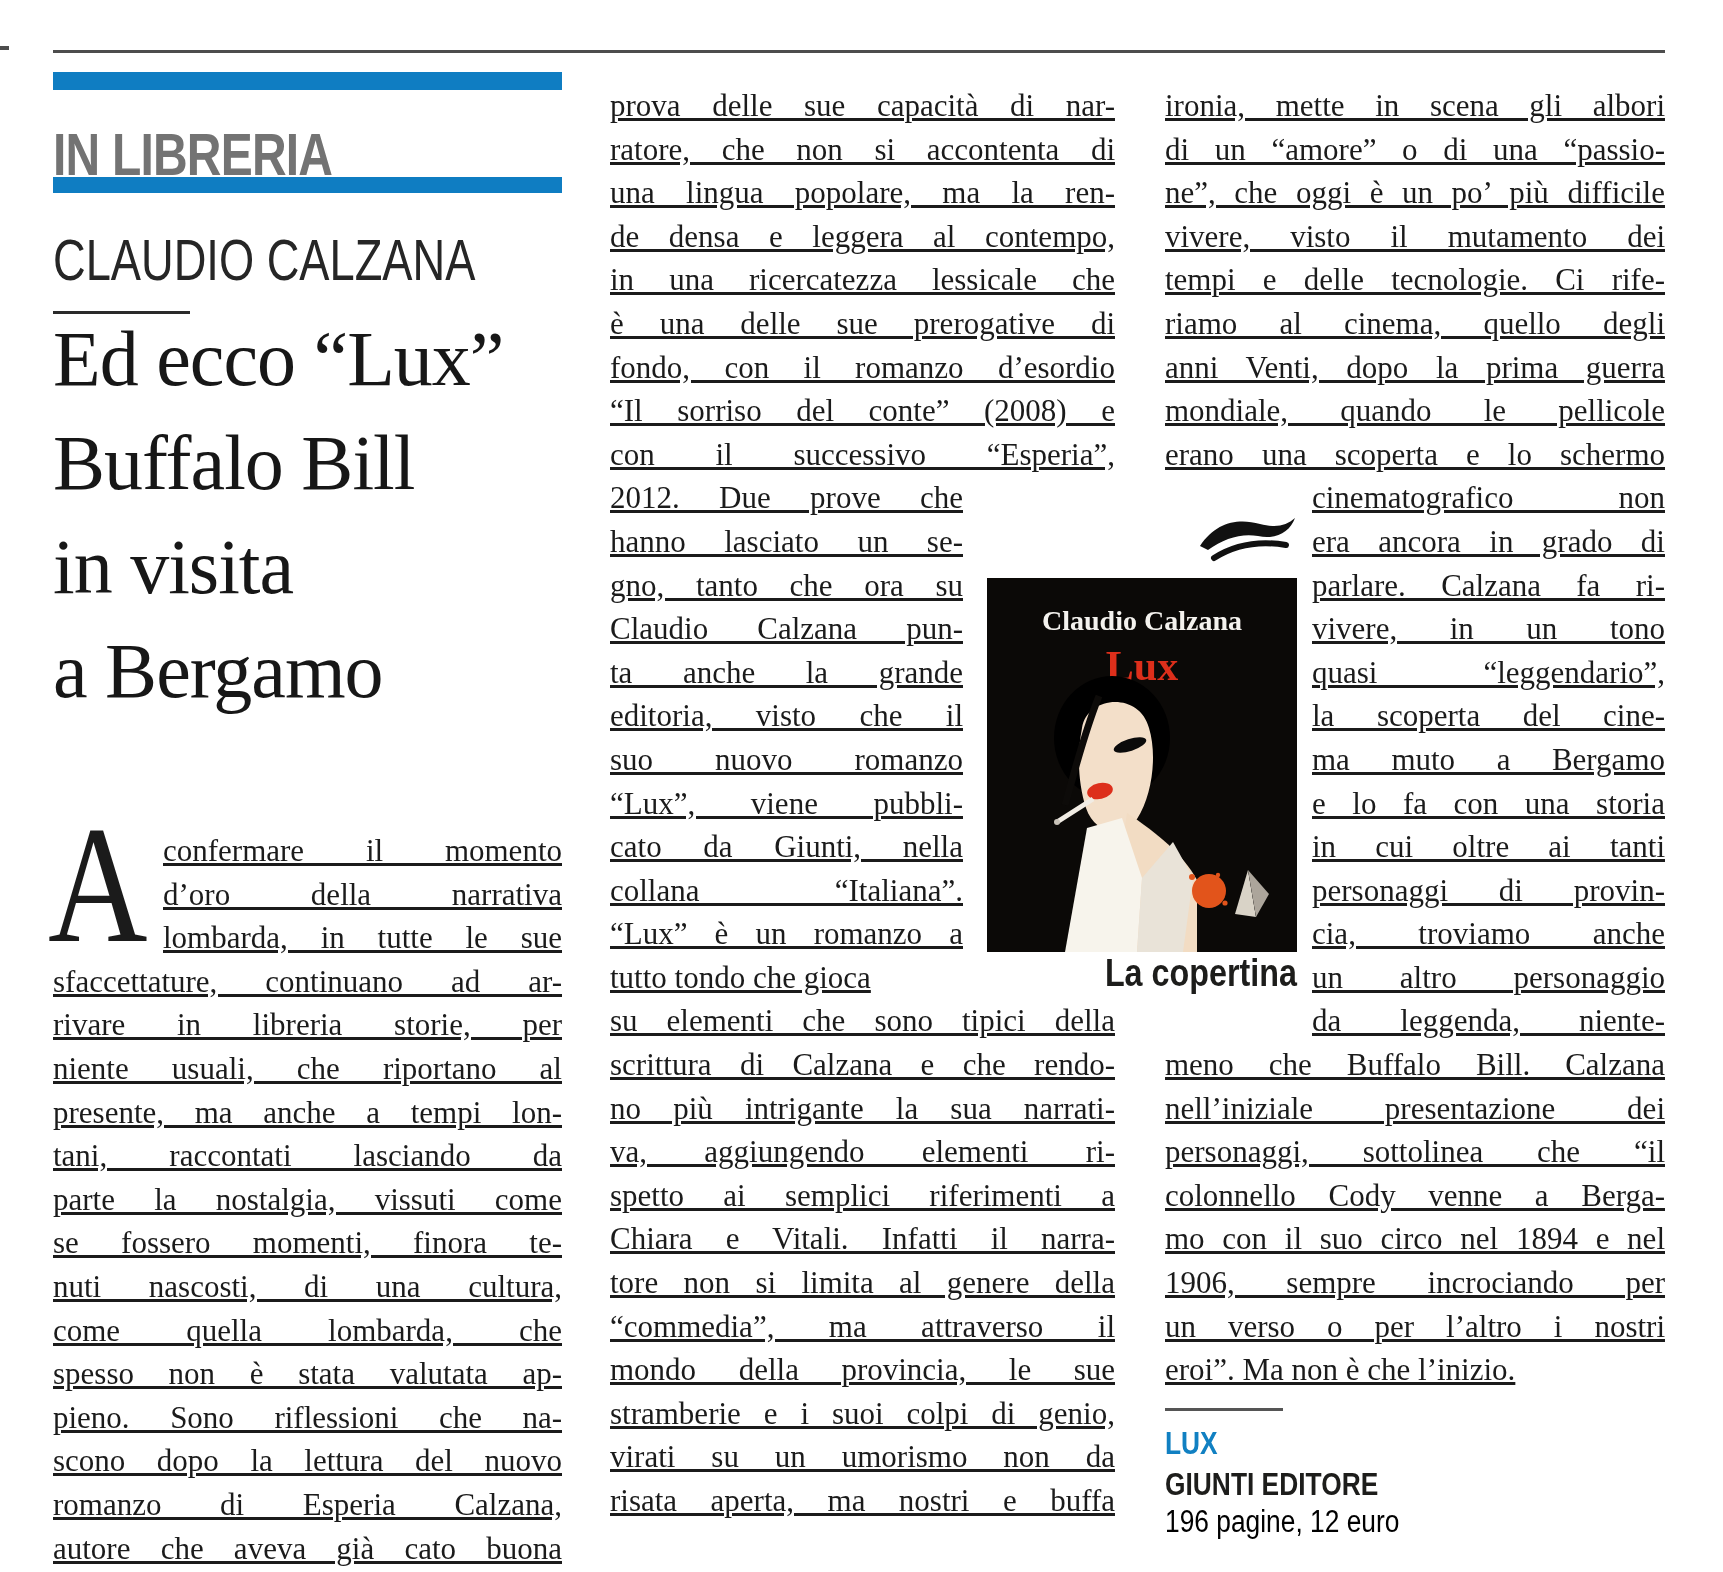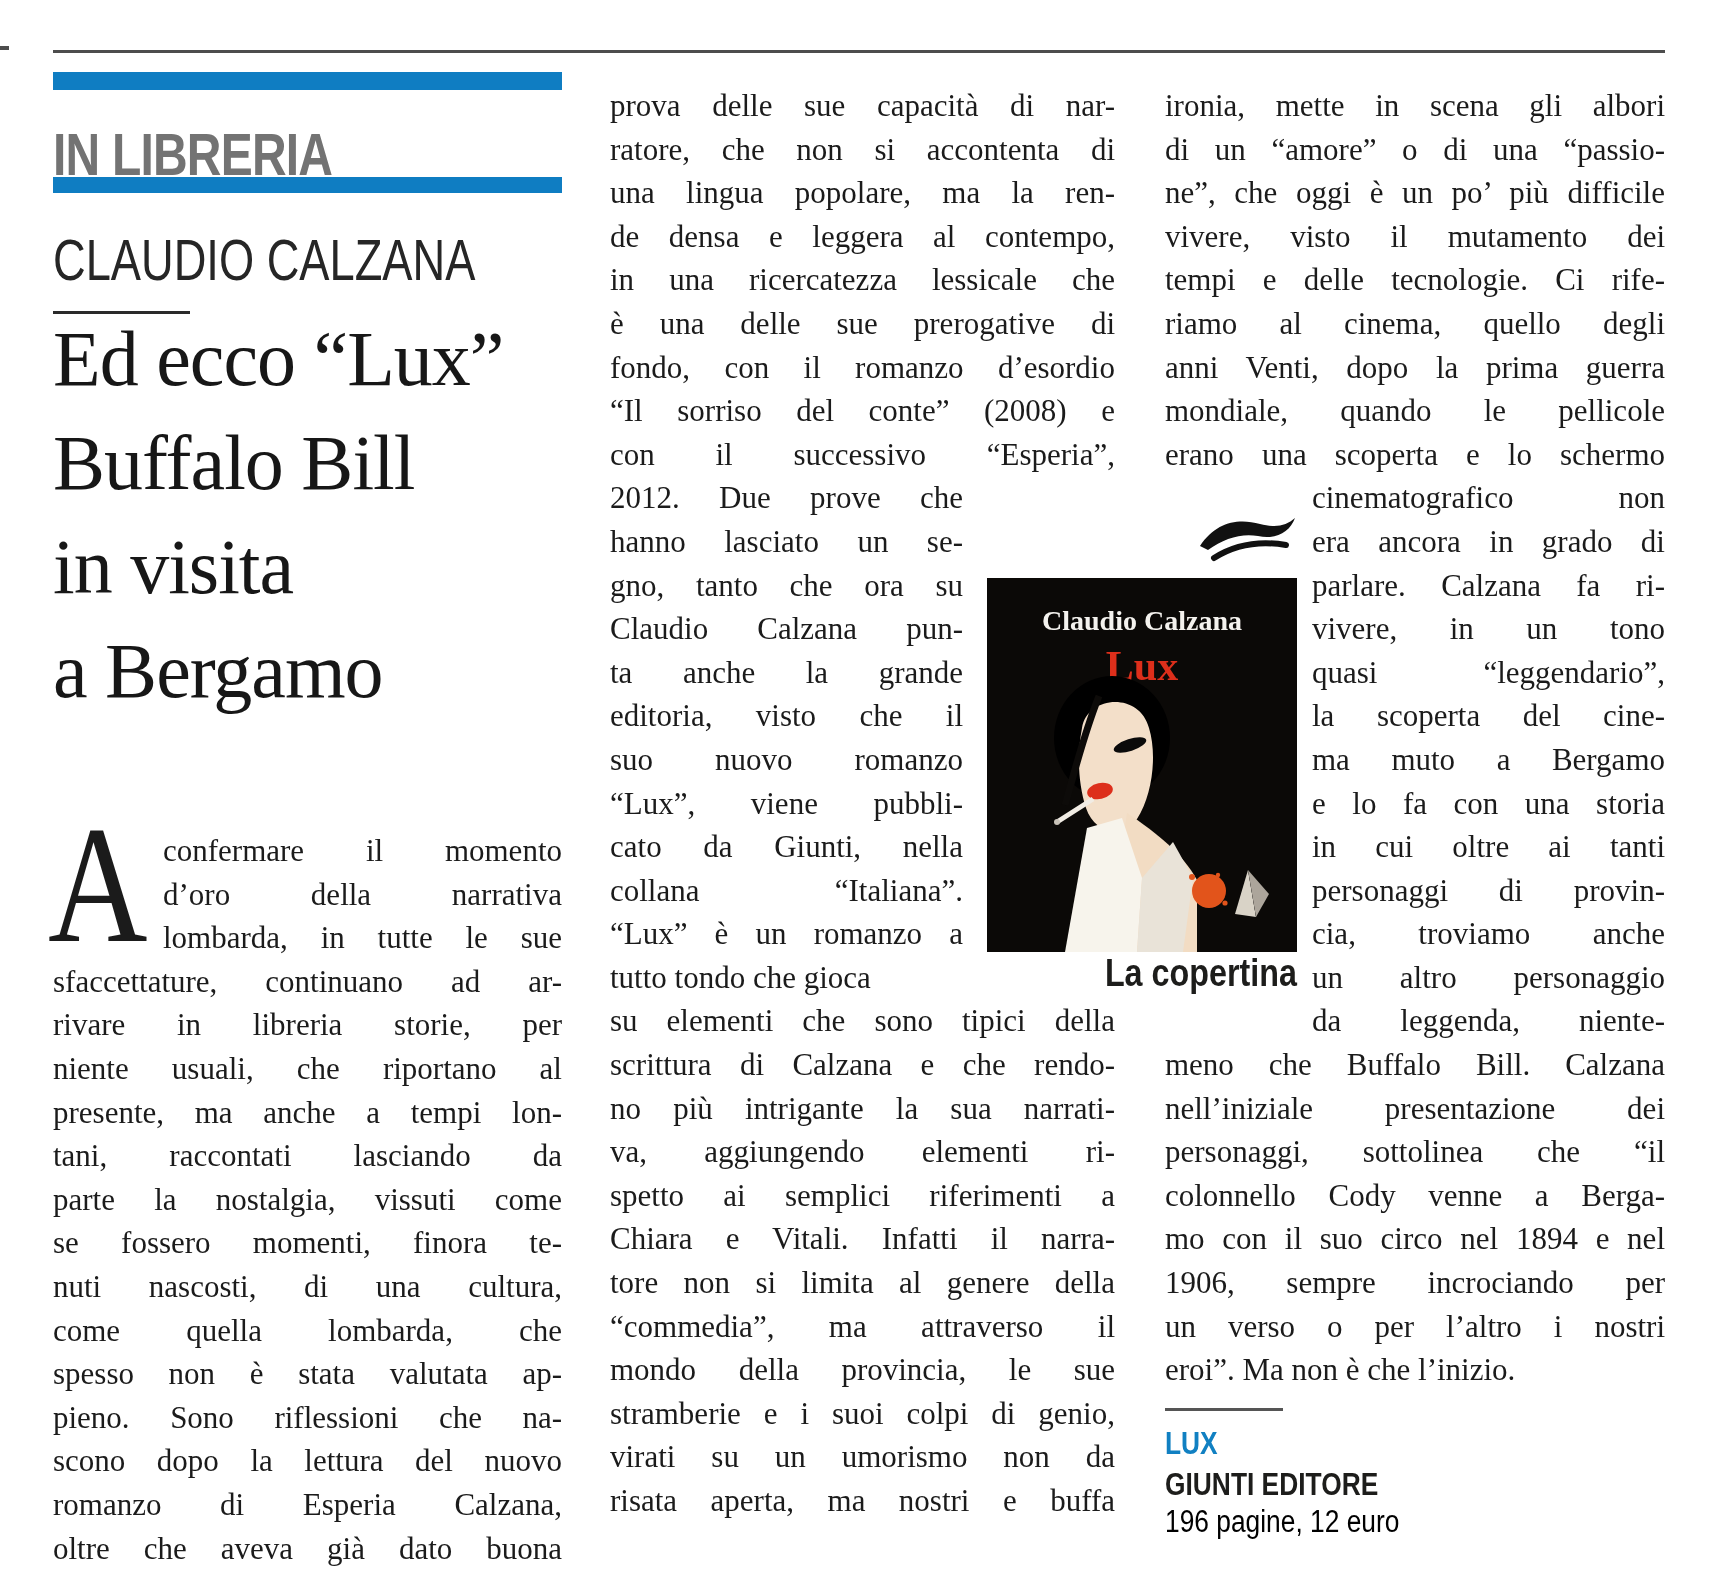--- a/index.html
+++ b/index.html
@@ -17,21 +17,21 @@
           font-weight:bold;font-size:60px;color:#737373;letter-spacing:-1px;white-space:nowrap;}
   .cond{display:inline-block;transform:scaleX(0.80);transform-origin:0 50%;}
   .byline{left:53px;top:226px;width:509px;font-family:"Liberation Sans",sans-serif;
           font-weight:400;font-size:58px;color:#262626;white-space:nowrap;}
   .byline .cond{transform:scaleX(0.78);}
   .byline-rule{left:53px;top:311px;width:137px;height:3px;background:#2a2a2a;}
   
   .headline{left:53px;top:307px;width:560px;font-family:"Liberation Serif",serif;
             font-size:78px;line-height:104px;color:#171717;letter-spacing:-1px;}
   
-  .col{position:absolute;}
+  .col{position:absolute;text-decoration:underline;}
   .bline{font-size:31px;line-height:43.6px;text-align:justify;text-align-last:justify;
          color:#1b1b1b;overflow:hidden;}
   .bline.ragged{text-align-last:left;}
   .dropcap{left:48px;top:800px;width:120px;height:170px;font-family:"Liberation Serif",serif;
            font-size:168px;line-height:1;color:#1b1b1b;}
   .dropcap .cond{transform:scaleX(0.82);transform-origin:0 0;}
   
   .cover{left:987px;top:578px;width:310px;height:374px;}
   .caption{left:987px;top:952px;width:310px;text-align:right;font-family:"Liberation Sans",sans-serif;
            font-weight:bold;font-size:38px;color:#1d1d1b;white-space:nowrap;}
@@ -90,21 +90,21 @@
       <div class="bline">presente, ma anche a tempi lon-</div>
       <div class="bline">tani, raccontati lasciando da</div>
       <div class="bline">parte la nostalgia, vissuti come</div>
       <div class="bline">se fossero momenti, finora te-</div>
       <div class="bline">nuti nascosti, di una cultura,</div>
       <div class="bline">come quella lombarda, che</div>
       <div class="bline">spesso non è stata valutata ap-</div>
       <div class="bline">pieno. Sono riflessioni che na-</div>
       <div class="bline">scono dopo la lettura del nuovo</div>
       <div class="bline">romanzo di Esperia Calzana,</div>
-      <div class="bline">oltre che aveva già dato buona</div>
+      <div class="bline">autore che aveva già cato buona</div>
     </div>
 
   <div class="col" style="left:610px;top:84px;width:505px;">
       <div class="bline">prova delle sue capacità di nar-</div>
       <div class="bline">ratore, che non si accontenta di</div>
       <div class="bline">una lingua popolare, ma la ren-</div>
       <div class="bline">de densa e leggera al contempo,</div>
       <div class="bline">in una ricercatezza lessicale che</div>
       <div class="bline">è una delle sue prerogative di</div>
       <div class="bline">fondo, con il romanzo d’esordio</div>

